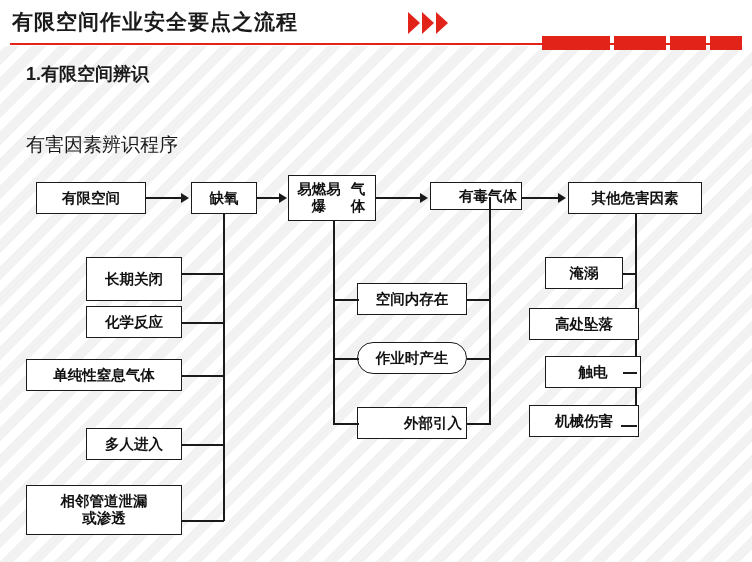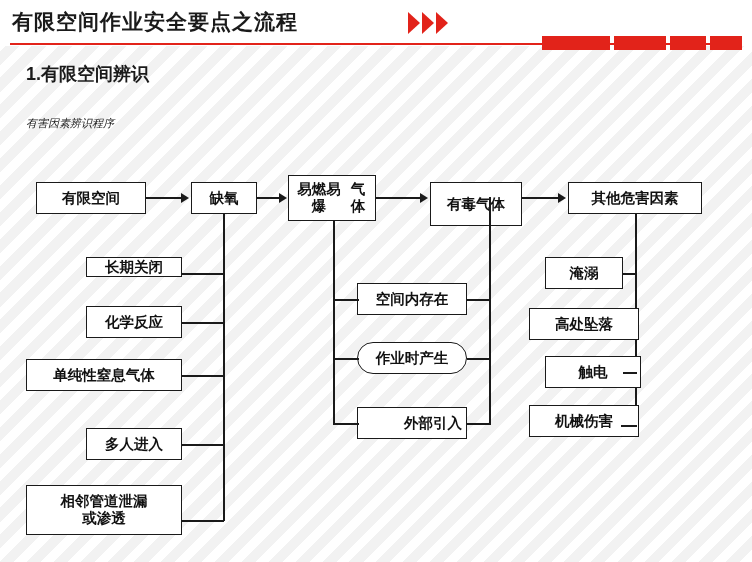--- a/index.html
+++ b/index.html
@@ -97,24 +97,23 @@
     position: absolute;
     left: 26px;
     top: 62px;
     font-size: 18px;
     font-weight: bold;
     color: #1a1a1a;
   }
   .sub-title {
     position: absolute;
     left: 26px;
-    top: 116px;
-    font-size: 11px;
+    top: 132px;
+    font-size: 19px;
     color: #1a1a1a;
-    font-style: italic;
   }
 
   
   .diagram {
     position: absolute;
     left: 0;
     top: 0;
     width: 752px;
     height: 562px;
   }
@@ -181,21 +180,21 @@
 
     <div class="node" style="left:191px; top:182px; width:66px; height:32px;">
       <span>缺氧</span>
     </div>
 
     <div class="node" style="left:288px; top:175px; width:88px; height:46px; flex-direction:row;">
       <span>易燃易爆</span>
       <span>气体</span>
     </div>
 
-    <div class="node" style="left:430px; top:182px; width:92px; height:44px;">
+    <div class="node" style="left:430px; top:182px; width:92px; height:28px;justify-content:flex-end;">
       <span>有毒气体</span>
     </div>
 
     <div class="node" style="left:568px; top:182px; width:134px; height:32px;">
       <span>其他危害因素</span>
     </div>
 
     <div class="line h" style="left:146px; top:197px; width:37px;"></div>
     <div class="arrow-r" style="left:181px; top:193px;"></div>
 
@@ -203,21 +202,21 @@
     <div class="arrow-r" style="left:279px; top:193px;"></div>
 
     <div class="line h" style="left:376px; top:197px; width:46px;"></div>
     <div class="arrow-r" style="left:420px; top:193px;"></div>
 
     <div class="line h" style="left:522px; top:197px; width:38px;"></div>
     <div class="arrow-r" style="left:558px; top:193px;"></div>
 
     <div class="line v" style="left:223px; top:214px; height:307px;"></div>
 
-    <div class="node" style="left:86px; top:257px; width:96px; height:20px;">
+    <div class="node" style="left:86px; top:257px; width:96px; height:44px;">
       <span>长期关闭</span>
     </div>
     <div class="line h" style="left:182px; top:273px; width:42px;"></div>
 
     <div class="node" style="left:86px; top:306px; width:96px; height:32px;">
       <span>化学反应</span>
     </div>
     <div class="line h" style="left:182px; top:322px; width:42px;"></div>
 
     <div class="node" style="left:26px; top:359px; width:156px; height:32px;justify-content:center;">

